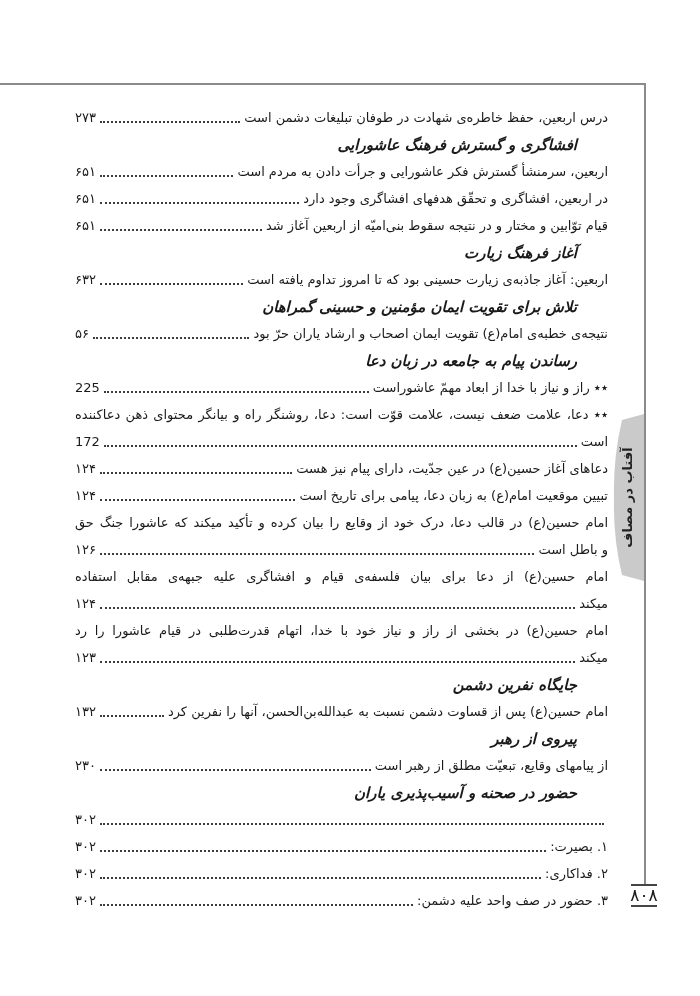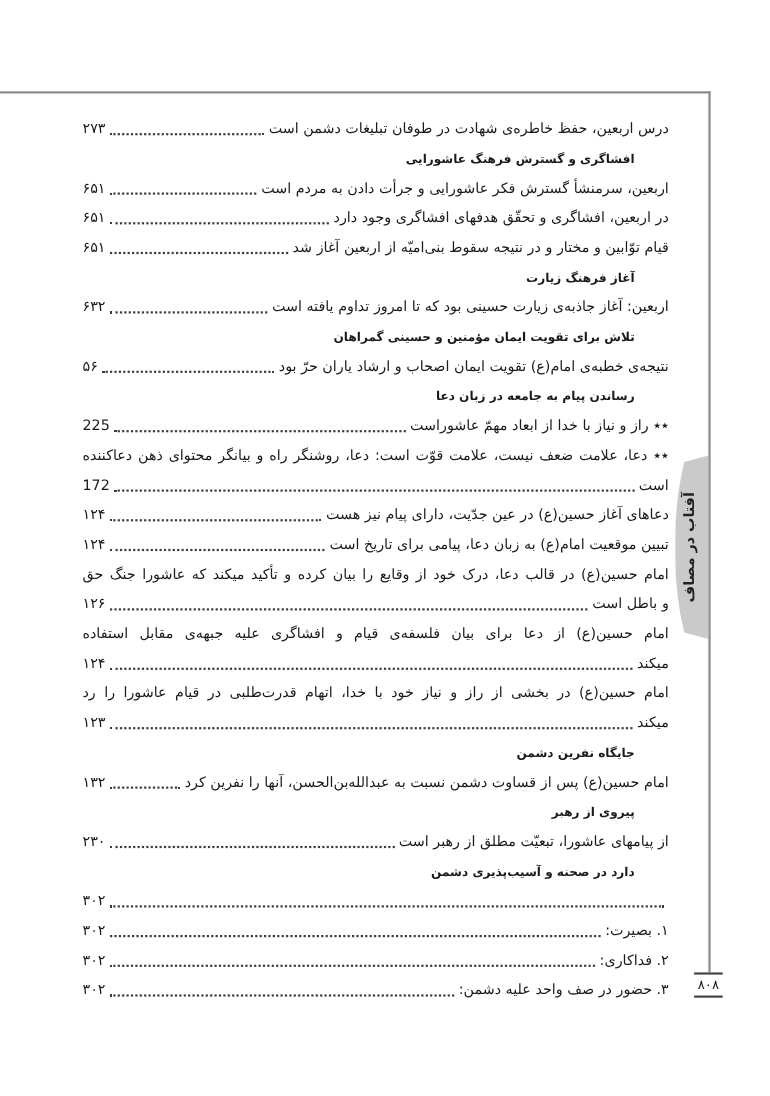--- a/index.html
+++ b/index.html
@@ -25,29 +25,29 @@
   .tab-label-wrap {
     position:absolute; inset:0; display:flex; align-items:center; justify-content:center;
   }
   .tab-label-wrap span {
     transform:rotate(-90deg); white-space:nowrap;
     font-size:13px; font-weight:bold; direction:rtl; color:#222;
   }
   
   .folio { position:absolute; left:627px; top:884px; width:34px; text-align:center; }
   .folio .fline { height:0; border-top:2px solid var(--folio-line, #454545); margin:0 4px; }
-  .folio .fnum { font-size:12px; line-height:19px; letter-spacing:1px; direction:rtl;text-align:center; }
+  .folio .fnum { font-size:17px; line-height:19px; letter-spacing:1px; direction:rtl;text-align:center; }
   
   .toc {
     position:absolute; left:75px; top:104px; width:533px;
     direction:rtl; font-size:13px;
   }
   .row { height:27px; display:flex; align-items:center; overflow:hidden; }
   .row .t { white-space:nowrap; }
-  .row.h { font-size:11px; font-weight:bold; padding-right:31px; }
+  .row.h { font-size:15px; font-weight:bold; padding-right:31px;font-style:italic; }
   .row.w { display:block; line-height:27px; }
   .row.w .t {
     display:block; width:100%; white-space:nowrap;
     text-align:justify; text-align-last:justify;
   }
   .leader {
     flex:1 1 auto; min-width:6px; height:0; align-self:center;
     border-bottom:2px dotted var(--dots, #3c3c3c);
     margin:9px 4px 0 4px;
   }
@@ -165,26 +165,26 @@
     </div>
   <div class="row e">
       <span class="t">امام حسین(ع) پس از قساوت دشمن نسبت به عبدالله‌بن‌الحسن، آنها را نفرین کرد</span>
       <span class="leader"></span>
       <span class="num">۱۳۲</span>
     </div>
   <div class="row h">
       <span class="t">پیروی از رهبر</span>
     </div>
   <div class="row e">
-      <span class="t">از پیامهای عاشورا، تبعیّت مطلق از رهبر است</span>
+      <span class="t">از پیامهای وقایع، تبعیّت مطلق از رهبر است</span>
       <span class="leader"></span>
       <span class="num">۲۳۰</span>
     </div>
   <div class="row h">
-      <span class="t">دارد در صحنه و آسیب‌پذیری دشمن</span>
+      <span class="t">حضور در صحنه و آسیب‌پذیری یاران</span>
     </div>
   <div class="row e">
       <span class="leader"></span>
       <span class="num">۳۰۲</span>
     </div>
   <div class="row e">
       <span class="t">۱. بصیرت:</span>
       <span class="leader"></span>
       <span class="num">۳۰۲</span>
     </div>

